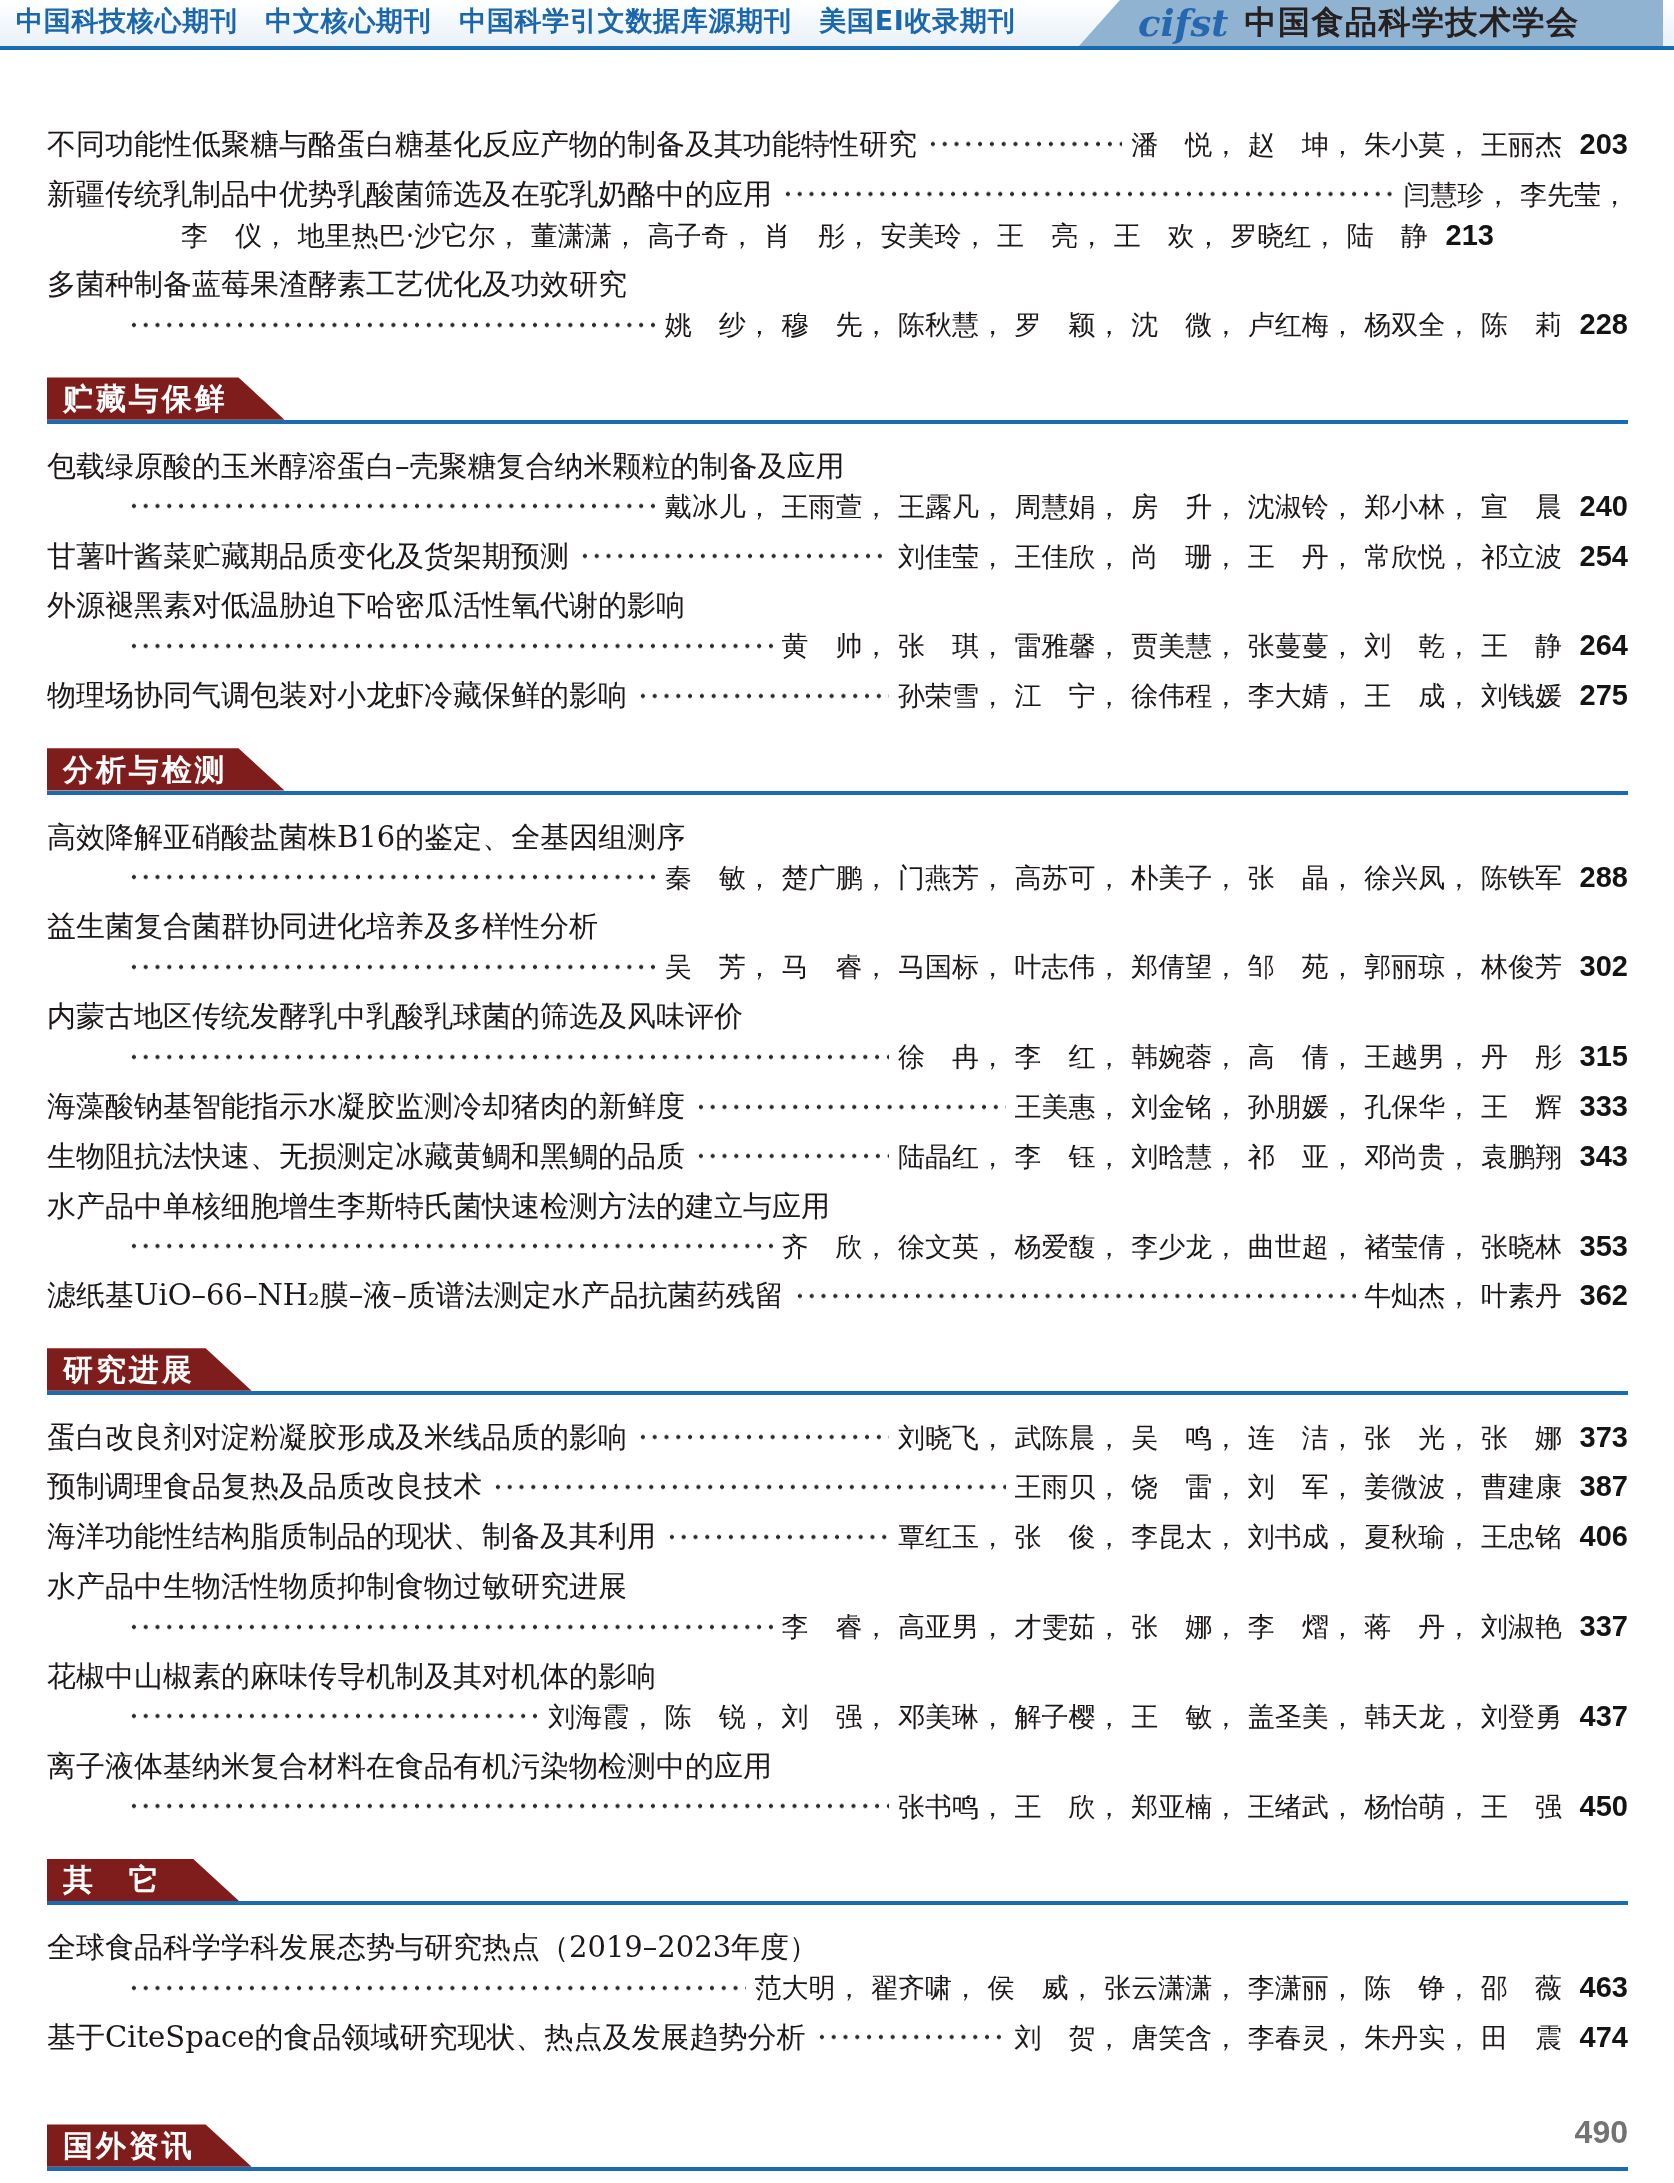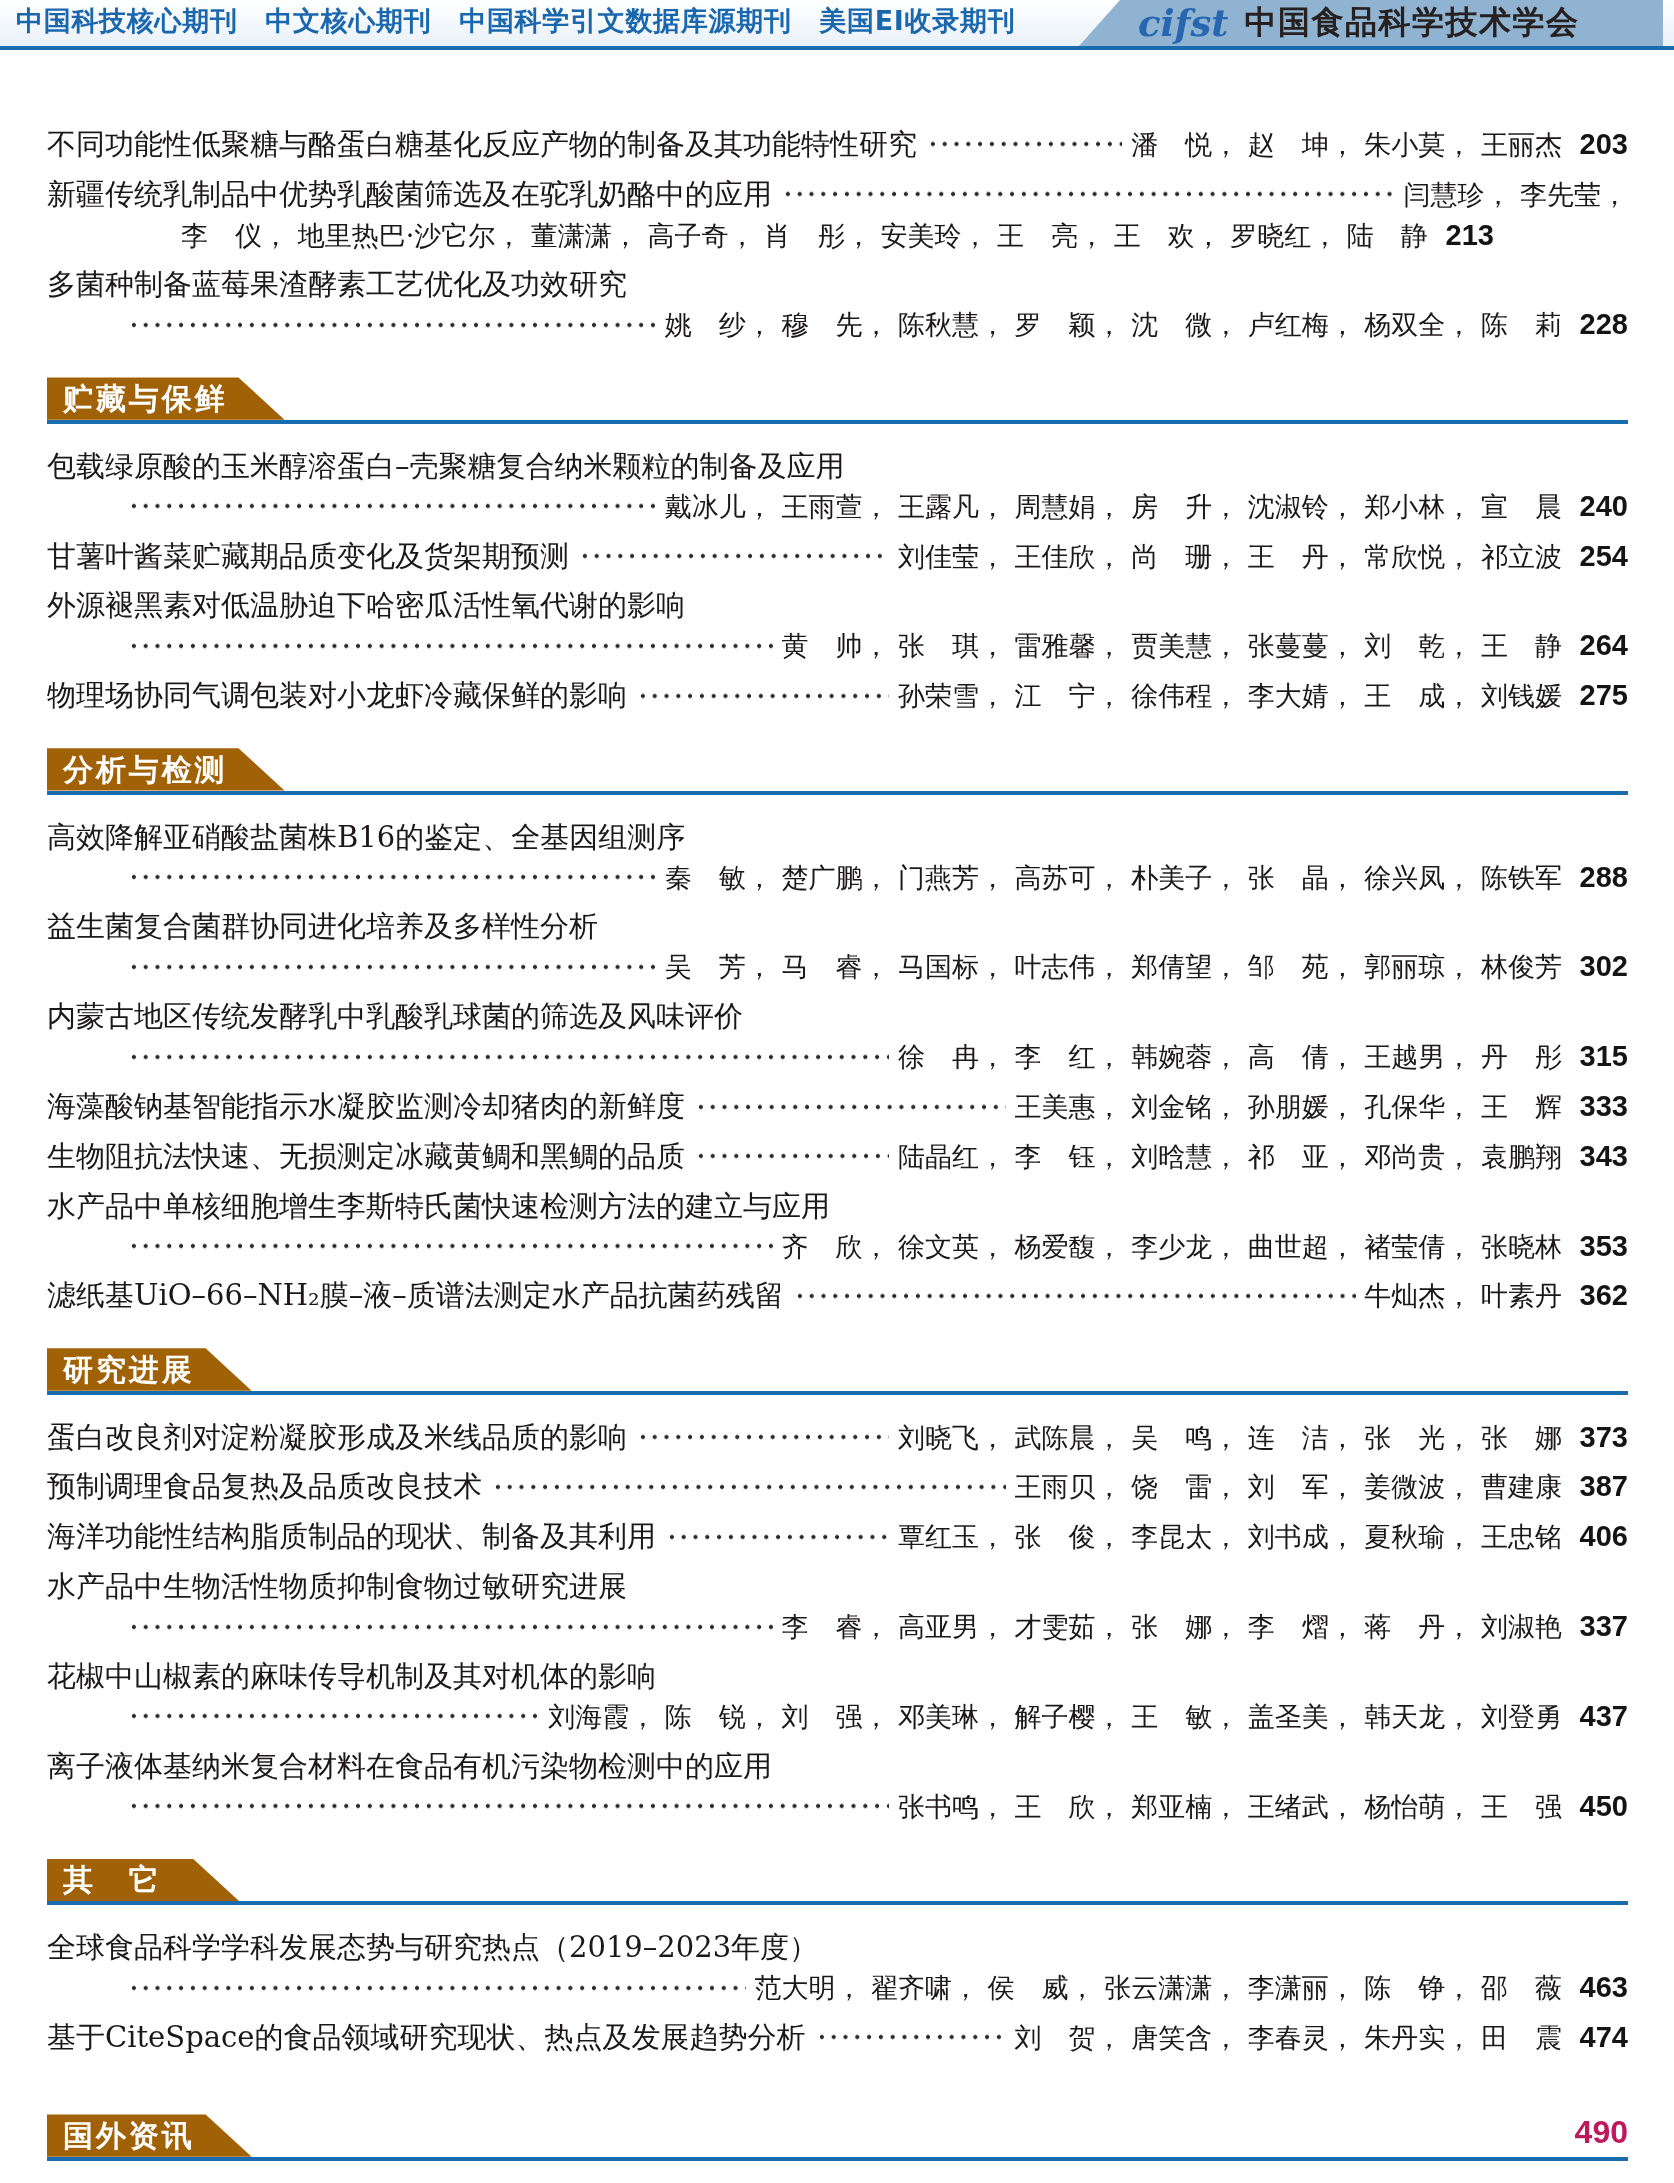--- a/index.html
+++ b/index.html
@@ -66,32 +66,32 @@
   }
   .line.indent{padding-left:71px;}
   .line.right{justify-content:center;}
   
   .banner-row{
     display:flex;justify-content:space-between;align-items:flex-end;
     border-bottom:4.4px solid #1a6cb0;
     margin:32px 0 22px 0;
   }
   .banner{
-    background:#a16207;color:#ffffff;
+    background:#7f1d1d;color:#ffffff;
     font-family:"DejaVu Sans", sans-serif;
     font-weight:700;font-size:30px;line-height:41px;
     letter-spacing:2.9px;
     padding:0.7px 57px 0.7px 16px;
     clip-path:polygon(0 0,calc(100% - 46px) 0,100% 100%,0 100%);
     box-sizing:border-box;min-width:192px;white-space:nowrap;
   }
   .section-page{
     font-family:"Liberation Sans", sans-serif;
-    font-weight:700;font-size:32px;color:#be185d;
-    padding-bottom:6px;
+    font-weight:700;font-size:32px;color:#737373;
+    padding-bottom:16px;
   }
   .final-row{margin-top:56px;}
 </style>
 </head>
 <body>
 
 <header class="page-header">
   <div class="badges">中国科技核心期刊　中文核心期刊　中国科学引文数据库源期刊　美国EI收录期刊</div>
   <div class="org-band">
     <span class="logo"><span>ci</span><span class="bar">fst</span></span>

